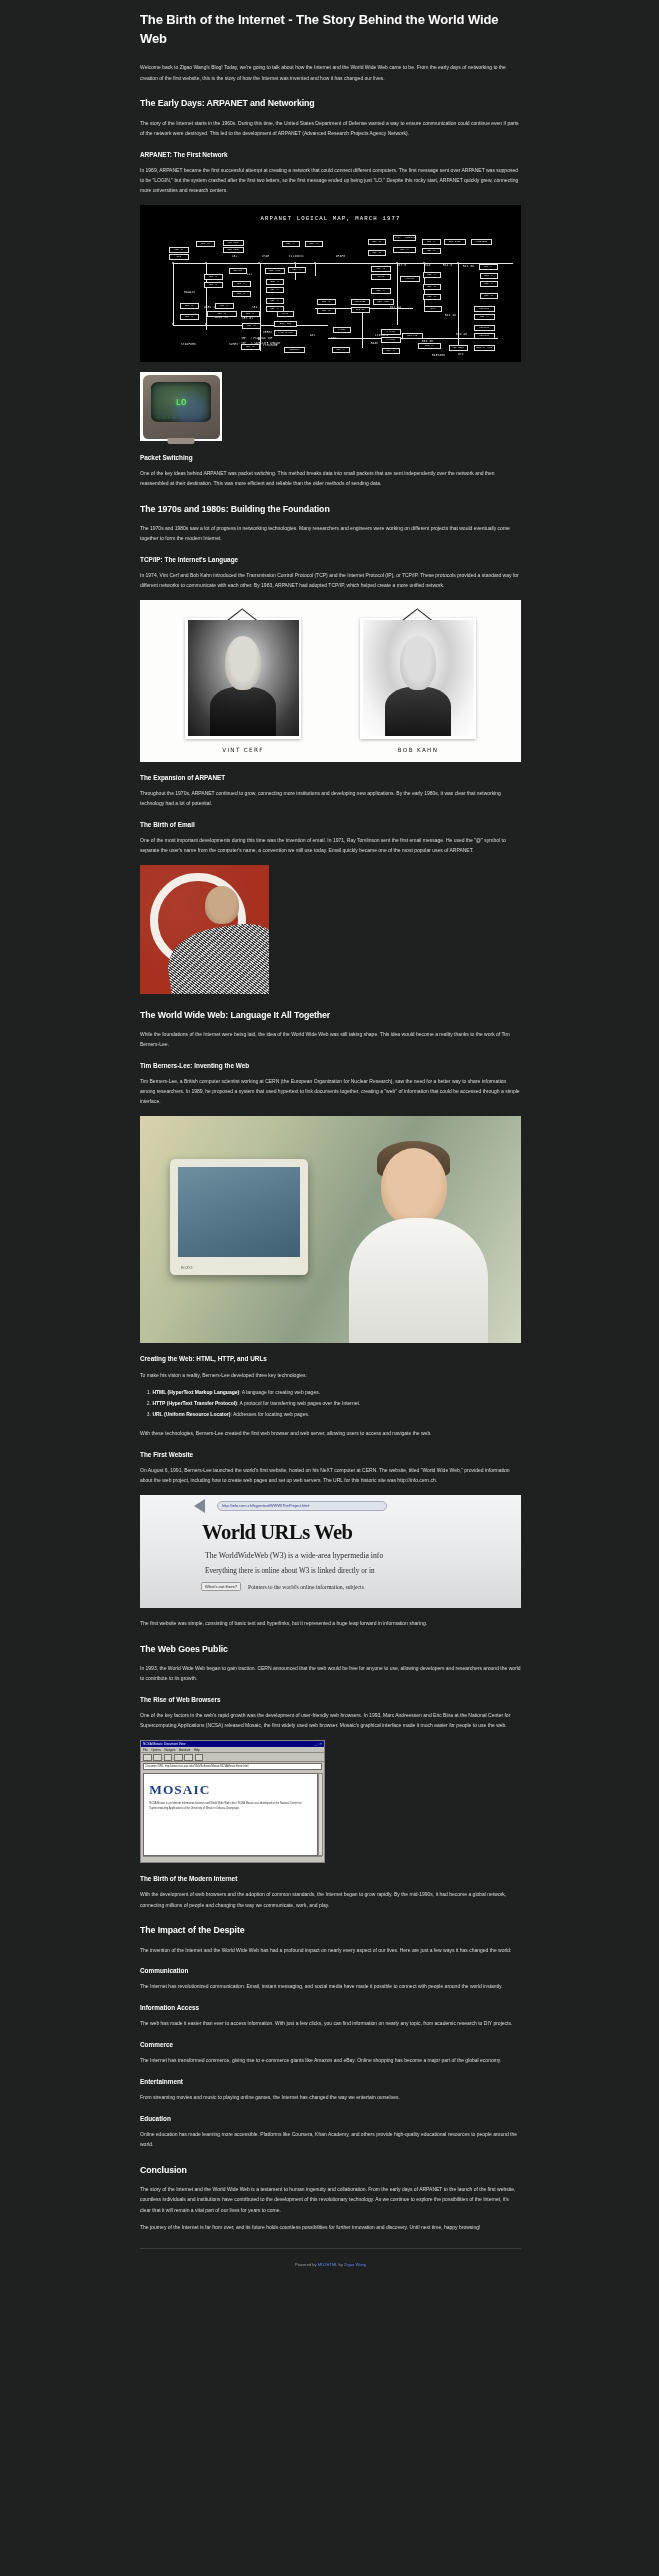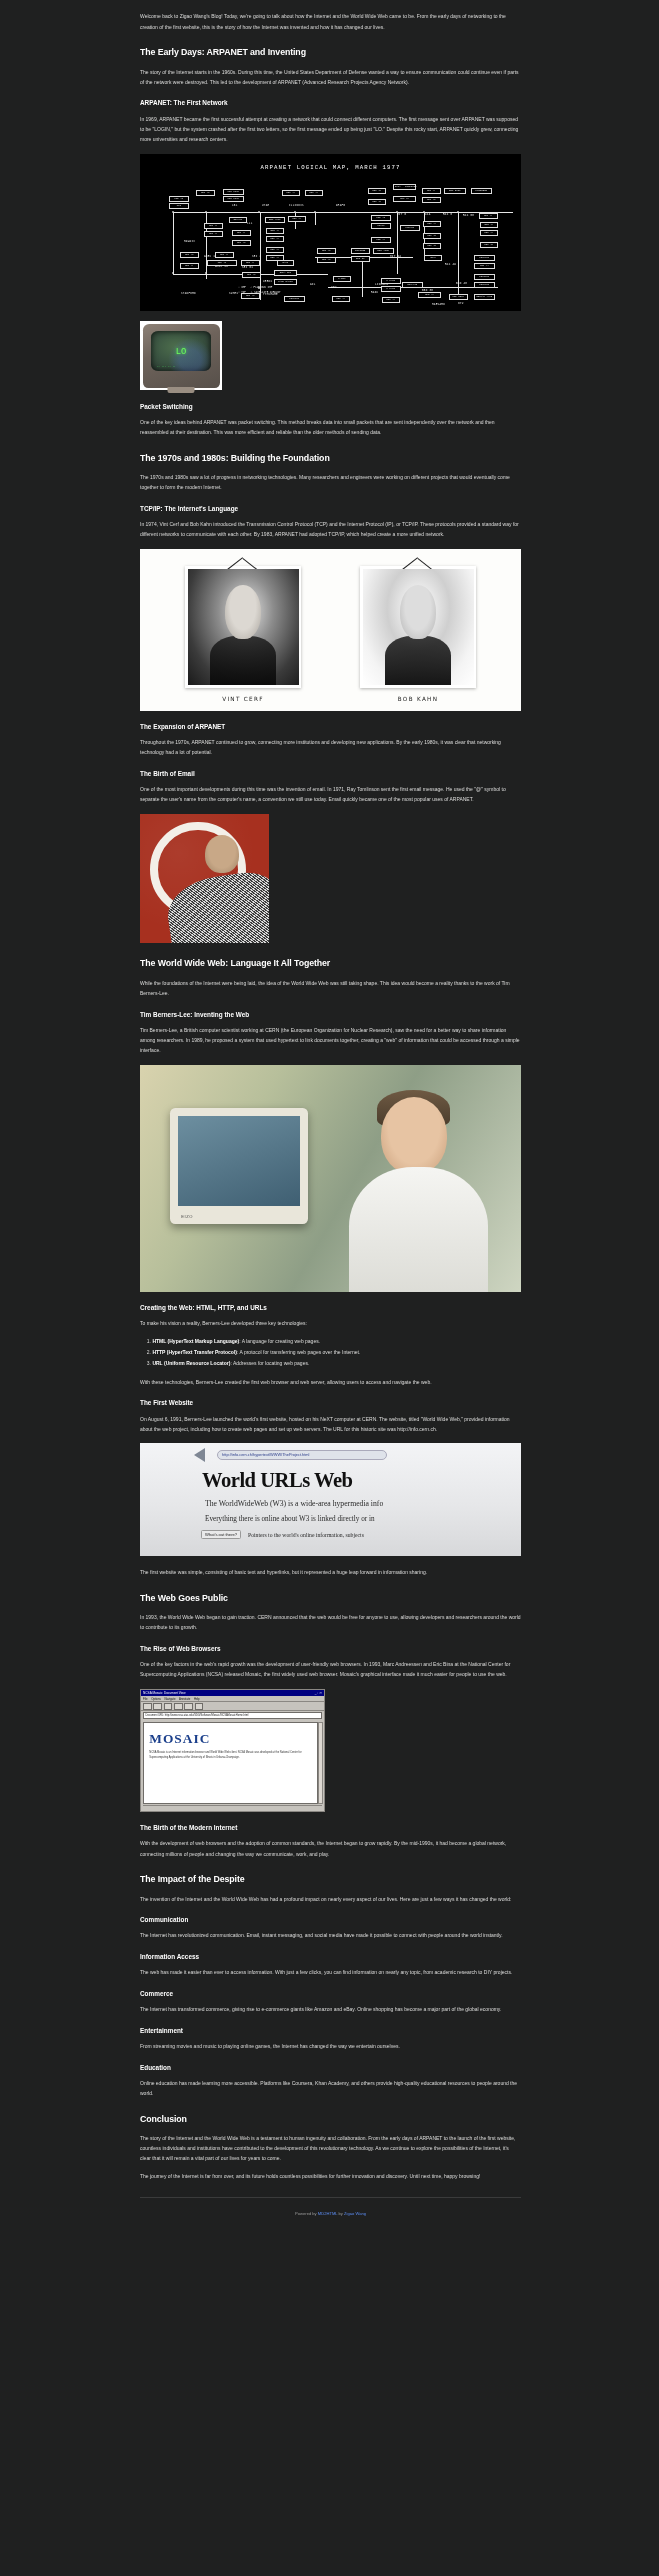--- a/index.html
+++ b/index.html
@@ -289,23 +289,24 @@
     text-align:center; font-size:4.1px; color:#9a9a9a; padding-bottom:27px;
   }
   .footer a { color:#5b8bf0; text-decoration:none; }
 </style>
 </head>
 <body>
 
 <div class="page">
 <div class="container">
 
+  <h1 class="post-title">The Birth of the Internet - The Story Behind the World Wide Web</h1>
   <p>Welcome back to Zigao Wang's Blog! Today, we're going to talk about how the Internet and the World Wide Web came to be. From the early days of networking to the creation of the first website, this is the story of how the Internet was invented and how it has changed our lives.</p>
 
-  <h2>The Early Days: ARPANET and Inventing</h2>
+  <h2>The Early Days: ARPANET and Networking</h2>
   <p>The story of the Internet starts in the 1960s. During this time, the United States Department of Defense wanted a way to ensure communication could continue even if parts of the network were destroyed. This led to the development of ARPANET (Advanced Research Projects Agency Network).</p>
 
   <h3>ARPANET: The First Network</h3>
   <p>In 1969, ARPANET became the first successful attempt at creating a network that could connect different computers. The first message sent over ARPANET was supposed to be "LOGIN," but the system crashed after the first two letters, so the first message ended up being just "LO." Despite this rocky start, ARPANET quickly grew, connecting more universities and research centers.</p>
 
   <div class="figure">
     <div class="arpanet">
       <div class="map-title">ARPANET LOGICAL MAP, MARCH 1977</div>
 
       <div class="arp-line" style="left:33px;  top:58px; width:340px;"></div>

